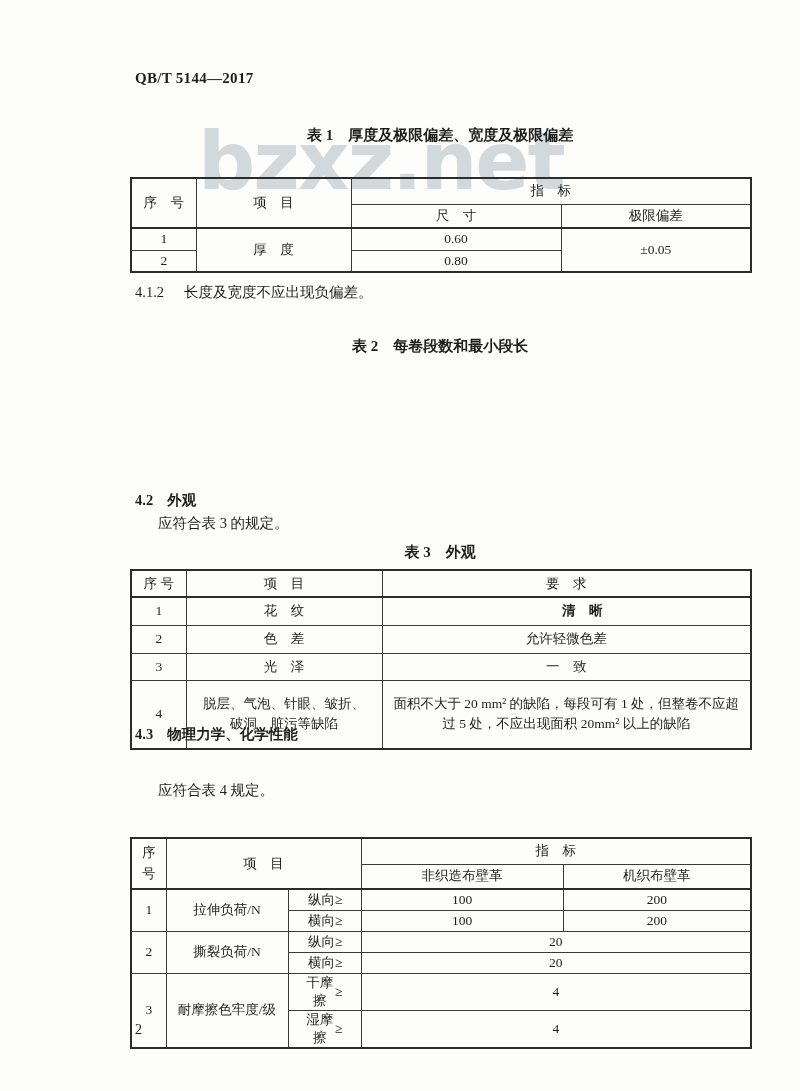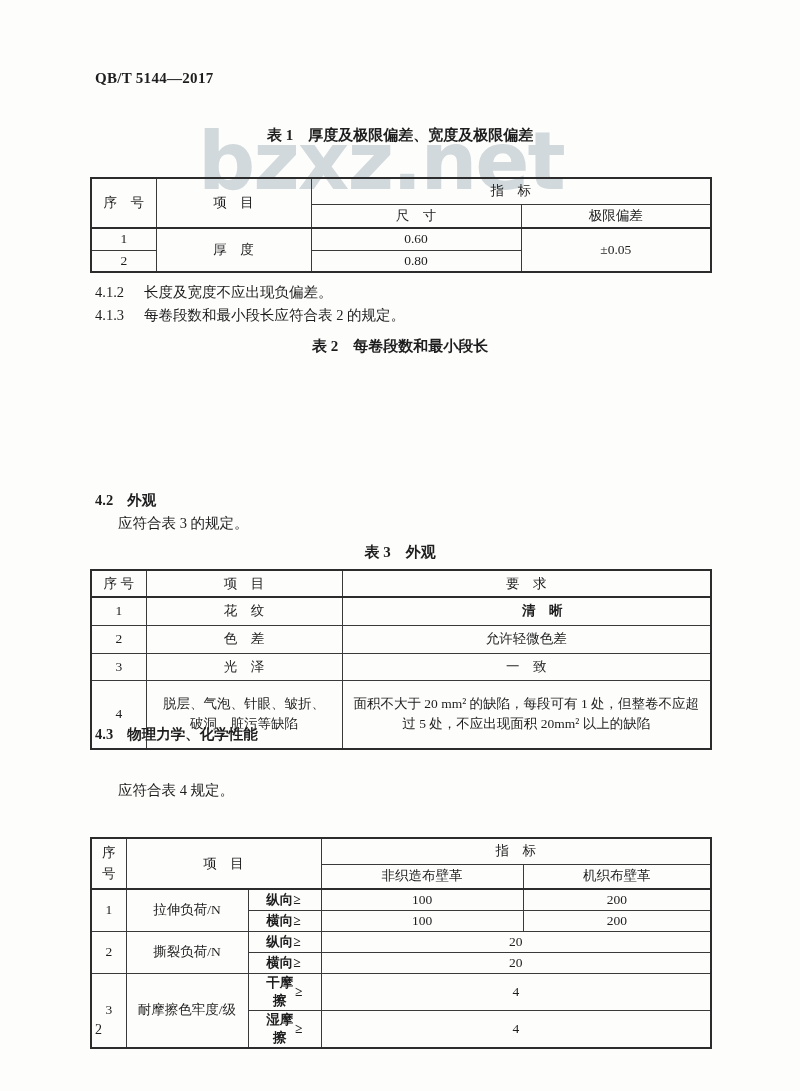--- a/index.html
+++ b/index.html
@@ -13,21 +13,21 @@
     overflow:hidden;
   }
   .watermark {
     position:absolute; left:198px; top:122px;
     font-family:"DejaVu Sans",sans-serif;
     font-weight:bold; font-size:80px; line-height:1;
     letter-spacing:-2px;
     color:rgba(168,182,188,0.50);
     z-index:0; user-select:none;
   }
-  .content { position:absolute; inset:0; z-index:1; }
+  .content { position:absolute; inset:0; z-index:1;margin-left:40px; }
 
   .std-code { position:absolute; left:95px; top:70px; font-size:15px; font-weight:bold; letter-spacing:.3px; }
 
   .caption { position:absolute; left:90px; width:620px; text-align:center; font-weight:bold; font-size:15px; }
   .cap1 { top:126px; }
   .cap2 { top:337px; }
   .cap3 { top:543px; }
   .cap4 { top:810px; }
 
   .unit-note { position:absolute; left:90px; width:620px; top:155px; text-align:right; font-size:12.5px; }
@@ -52,21 +52,21 @@
   .t1 tr.h1 { height:26px; } .t1 tr.h2 { height:24px; } .t1 tr.r { height:22px; }
   .t2 { top:363px; }
   .t2 tr.h1 { height:34px; } .t2 tr.r { height:29px; }
   .t3 { top:569px; }
   .t3 tr.h1 { height:27px; } .t3 tr.r { height:28px; } .t3 tr.r3 { height:27px; } .t3 tr.r4 { height:67px; }
   .t3 td.wrap { padding:13px 10px; line-height:1.55; }
   .t4 { top:837px; }
   .t4 tr.h1 { height:26px; } .t4 tr.h2 { height:25px; } .t4 tr.r { height:21px; }
   .t4 .seq2 { line-height:1.5; }
 
-  .dir-cell { display:flex; justify-content:center; align-items:center; padding:0 14px 0 12px;font-weight:bold; }
+  .dir-cell { display:flex; justify-content:flex-end; align-items:center; padding:0 14px 0 12px; }
   .bold { font-weight:bold;padding-left:36px; }
 
   .page-num { position:absolute; left:95px; top:1022px; font-size:14px; }
 </style>
 </head>
 <body>
 
 <div class="page">
 
   <div class="watermark">bzxz.net</div>
@@ -102,23 +102,20 @@
         </tr>
         <tr class="r">
           <td>2</td>
           <td>0.80</td>
         </tr>
       </tbody>
     </table>
 
     <div class="clause c412">
       <span class="num">4.1.2</span><span>长度及宽度不应出现负偏差。</span>
-    </div>
-    <div class="clause c413">
-      <span class="num">4.1.3</span><span>每卷段数和最小段长应符合表 2 的规定。</span>
     </div>
 
     <div class="caption cap2">表 2　每卷段数和最小段长</div>
 
     <div class="clause headline c42">
       <span class="num">4.2</span><span>外观</span>
     </div>
     <div class="clause c42t">应符合表 3 的规定。</div>
 
     <div class="caption cap3">表 3　外观</div>

